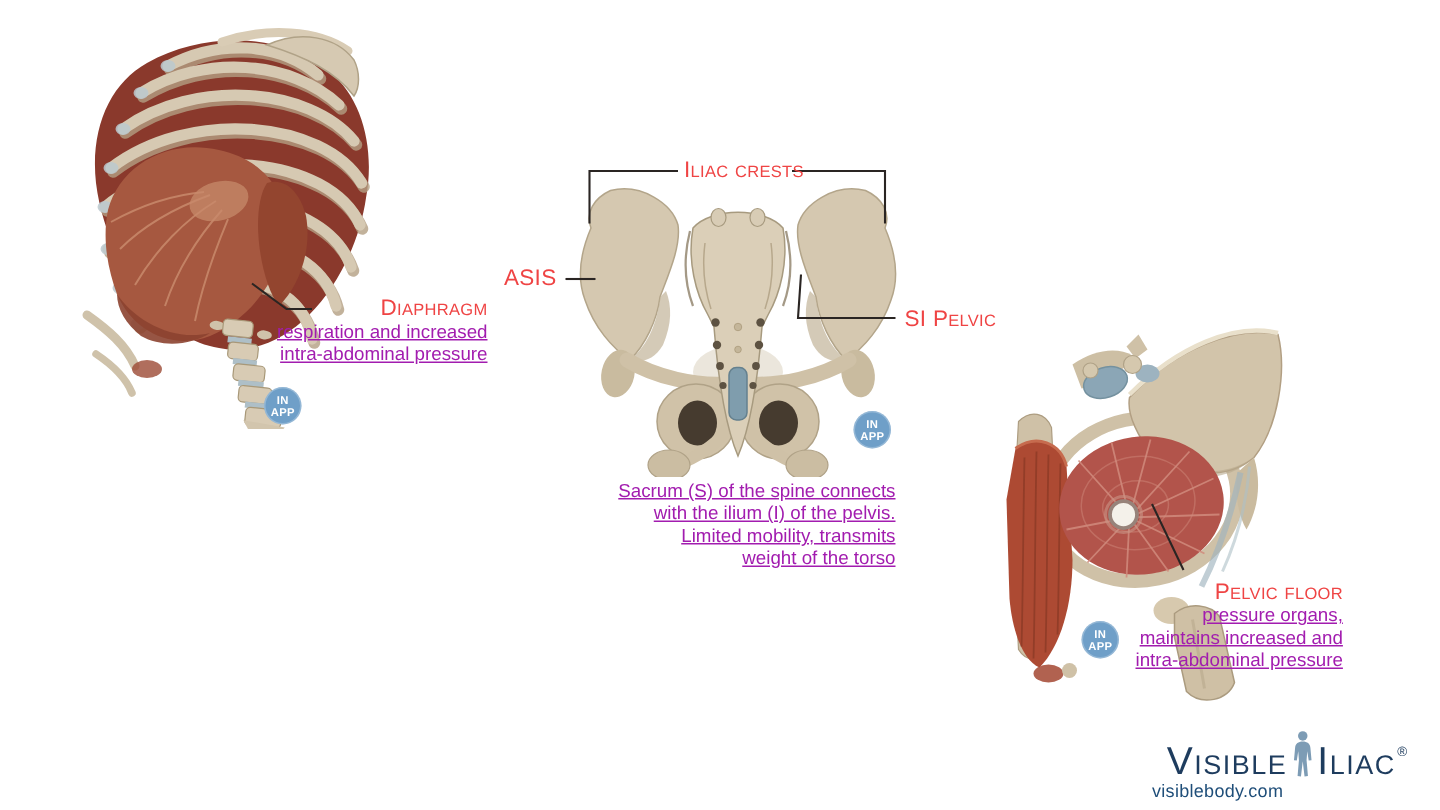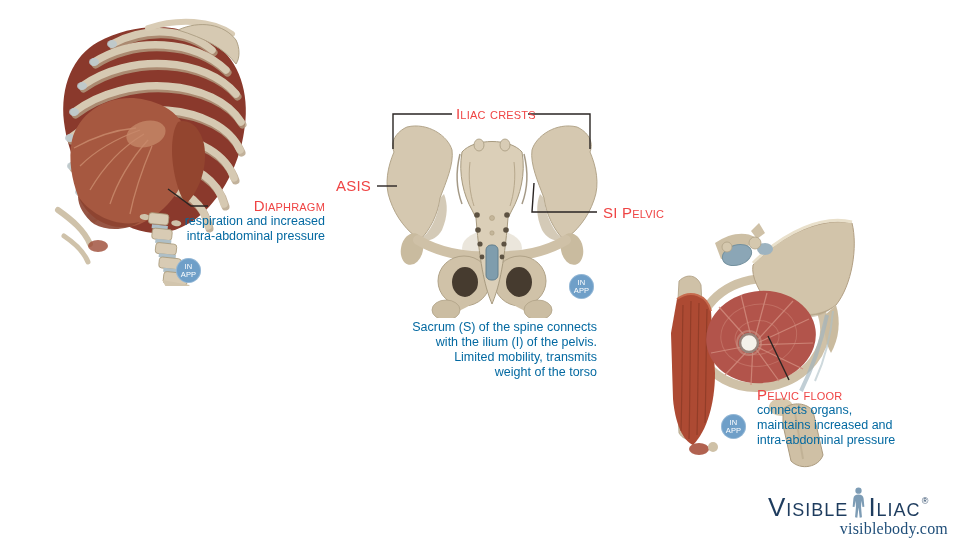--- a/index.html
+++ b/index.html
@@ -2,32 +2,32 @@
 <html><head>
 <meta charset="utf-8">
 <style>
   html,body{margin:0;padding:0;background:#fff;}
   .stage{position:relative;width:960px;height:540px;background:#ffffff;overflow:hidden;
          font-family:"Liberation Sans",sans-serif;color:#2a2523;}
   .abs{position:absolute;}
   .illus{position:absolute;}
   .leader-layer{position:absolute;left:0;top:0;pointer-events:none;}
   .label-title{font-variant:small-caps;font-size:15px;line-height:17px;color:#ef4444;letter-spacing:.2px;white-space:nowrap;}
-  .desc{font-size:12.5px;line-height:15px;color:#0369a1;}
+  .desc{font-size:12.5px;line-height:15px;color:#a21caf;text-decoration:underline;}
   .center{text-align:right;}
   .badge{position:absolute;width:25px;height:25px;border-radius:50%;background:#6f9fc8;
          color:#fff;display:flex;flex-direction:column;align-items:center;justify-content:center;
-         font-size:7.5px;font-weight:normal;line-height:8px;letter-spacing:.2px;cursor:pointer;
+         font-size:7.5px;font-weight:bold;line-height:8px;letter-spacing:.2px;cursor:pointer;
          box-shadow:inset 0 0 0 1px rgba(255,255,255,.25);}
   .logo{position:absolute;left:768px;top:487px;width:180px;}
-  .logo-row{display:flex;align-items:flex-end;justify-content:flex-start;color:#1e3c5e;overflow:visible;}
+  .logo-row{display:flex;align-items:flex-end;justify-content:center;color:#1e3c5e;overflow:visible;}
   .logo-word{font-variant:small-caps;font-size:26px;letter-spacing:1px;line-height:22px;}
   .logo-fig{height:32px;margin:0 2px -1px 3px;overflow:visible;}
   .reg{font-size:9px;line-height:9px;margin:0 0 12px 1px;}
-  .site{font-size:16px;color:#1f4e79;text-align:right;margin-top:2px;letter-spacing:.2px;font-family:Liberation Serif, serif;}
+  .site{font-size:12px;color:#1f4e79;text-align:left;margin-top:2px;letter-spacing:.2px;}
 </style>
 </head>
 <body>
 
 <div class="stage">
 
   <svg class="illus" style="left:28px;top:14px;" width="230" height="272" viewBox="0 0 230 272">
 
     <path d="M70,28 C110,6 160,8 192,34 C214,52 222,86 216,118 C212,146 198,176 178,196
              C160,214 138,222 118,218 C100,215 85,205 72,190 C55,170 40,140 36,108 C32,72 45,42 70,28 Z" fill="#8a392c"></path>
@@ -240,23 +240,23 @@
   <div class="abs label-title" style="left:336px;top:177px;">ASIS</div>
   <div class="abs label-title" style="left:603px;top:204px;">SI Pelvic</div>
 
   <div class="abs center" style="left:387px;top:320px;width:210px;">
     <div class="desc">Sacrum (S) of the spine connects</div>
     <div class="desc">with the ilium (I) of the pelvis.</div>
     <div class="desc">Limited mobility, transmits</div>
     <div class="desc">weight of the torso</div>
   </div>
 
-  <div class="abs" style="left:757px;top:386px;">
+  <div class="abs" style="left:757px;top:386px;text-align:right;">
     <div class="label-title">Pelvic floor</div>
-    <div class="desc">connects organs,</div>
+    <div class="desc">pressure organs,</div>
     <div class="desc">maintains increased and</div>
     <div class="desc">intra-abdominal pressure</div>
   </div>
 
   <div class="badge" style="left:176px;top:258px;">
     <span>IN</span>
     <span>APP</span>
   </div>
   <div class="badge" style="left:569px;top:274px;">
     <span>IN</span>

